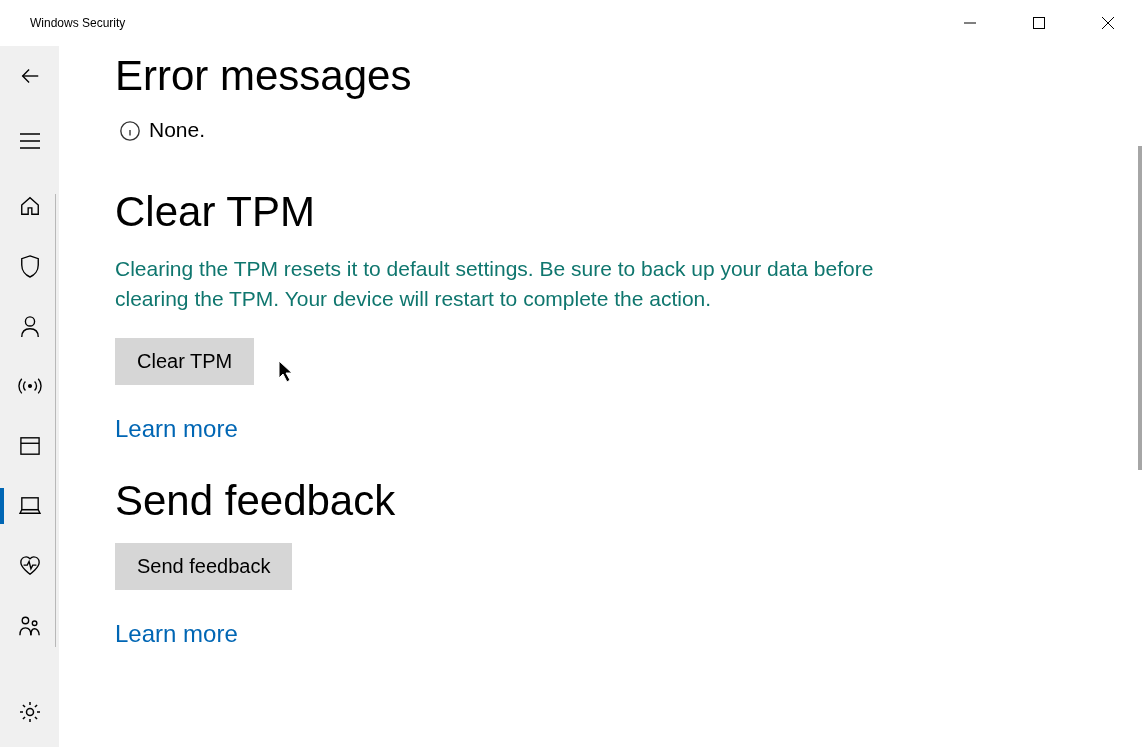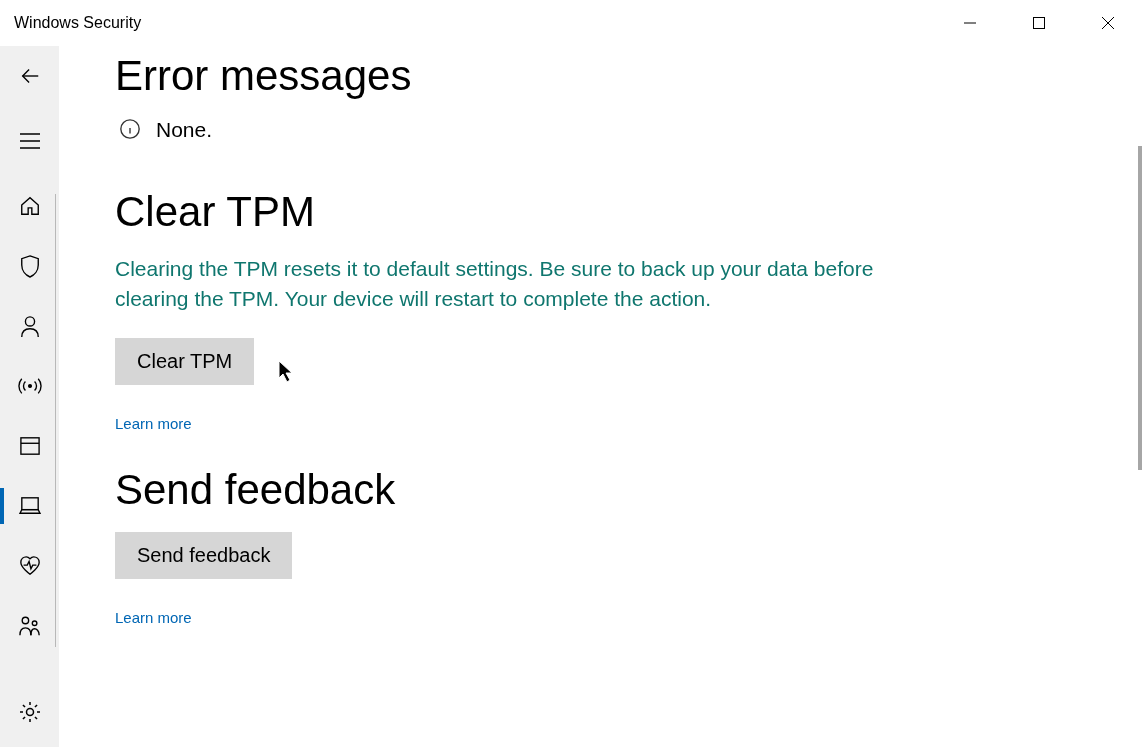--- a/index.html
+++ b/index.html
@@ -11,22 +11,22 @@
     color: #000;
     overflow: hidden;
   }
   .titlebar {
     height: 46px;
     display: flex;
     align-items: center;
     position: relative;
   }
   .titlebar .title {
-    padding-left: 14px;
-    font-size: 16px;
+    padding-left: 30px;
+    font-size: 12px;
     color: #000;
   }
   .win-controls {
     position: absolute;
     right: 0; top: 0;
     display: flex;
     height: 46px;
   }
   .win-btn {
     width: 69px;
@@ -80,22 +80,22 @@
     position: relative;
   }
   h1.section {
     font-weight: 400;
     font-size: 42px;
     margin: 0 0 18px 0;
     letter-spacing: 0px;
   }
   .info-line {
     display: flex;
-    align-items: flex-start;
-    gap: 15px;
+    align-items: flex-end;
+    gap: 8px;
     font-size: 21px;
     margin-bottom: 46px;
     padding-left: 4px;
   }
   .desc {
     font-size: 21px;
     color: #0f766e;
     line-height: 1.42;
     max-width: 760px;
     margin: 8px 0 24px 0;
@@ -106,21 +106,21 @@
     border: none;
     font-size: 20px;
     padding: 12px 22px;
     font-family: inherit;
     color: #000;
     cursor: default;
   }
   .link {
     display: inline-block;
     color: #0066b4;
-    font-size: 15px;
+    font-size: 24px;
     margin-top: 30px;
     margin-bottom: 28px;
   }
   .cursor {
     position: absolute;
     left: 219px;
     top: 314px;
     pointer-events: none;
   }
   .scroll-thumb {

